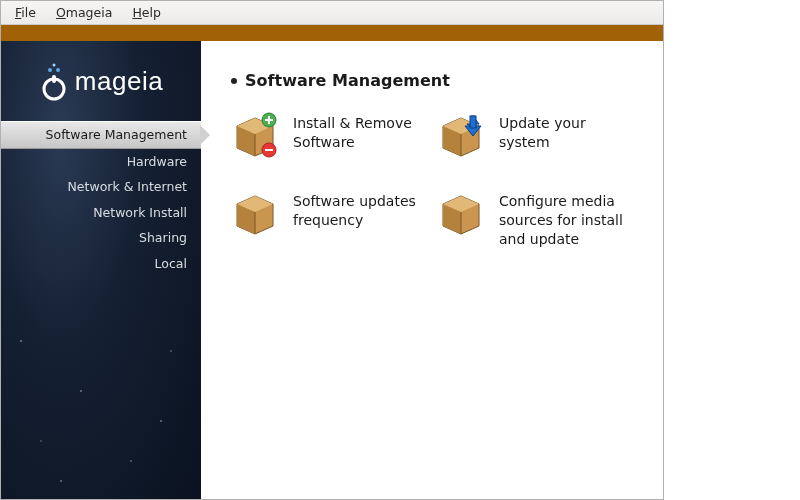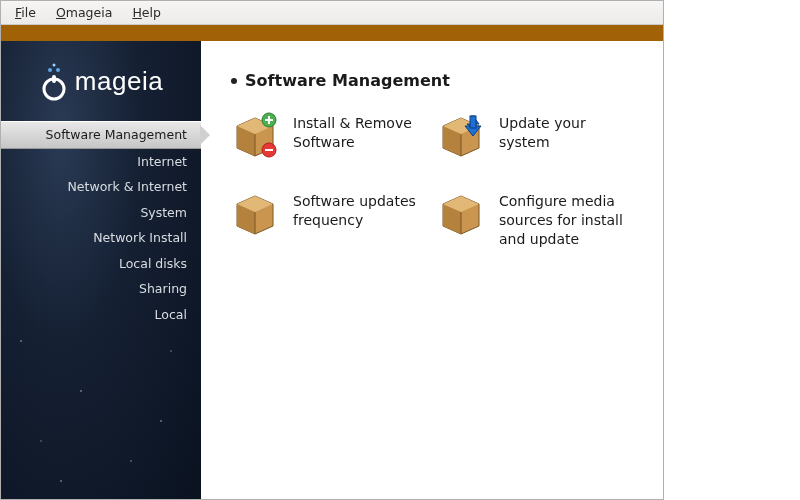--- a/index.html
+++ b/index.html
@@ -46,25 +46,23 @@
           <circle cx="15" cy="4" r="1.5" fill="#9fd4ff"></circle>
           <circle cx="11" cy="9" r="2" fill="#5aa9e6"></circle>
           <circle cx="19" cy="9" r="2" fill="#5aa9e6"></circle>
           <circle cx="15" cy="28" r="10" fill="none" stroke="#fff" stroke-width="3"></circle>
           <rect x="13" y="14" width="4" height="8" fill="#fff" rx="2"></rect>
         </svg>
         <span class="brand-text">mageia</span>
       </div>
       <div class="nav">
         <div class="nav-item active"><span>Software Management</span></div>
-        <div class="nav-item"><span>Internet</span></div>
+        <div class="nav-item"><span>Hardware</span></div>
         <div class="nav-item"><span>Network &amp; Internet</span></div>
-        <div class="nav-item"><span>System</span></div>
         <div class="nav-item"><span>Network Install</span></div>
-        <div class="nav-item"><span>Local disks</span></div>
         <div class="nav-item"><span>Sharing</span></div>
         <div class="nav-item"><span>Local</span></div>
       </div>
     </div>
 
     <div class="content">
       <div class="page-title-row">
         <span class="bullet"></span>
         <span class="page-title">Software Management</span>
       </div>

